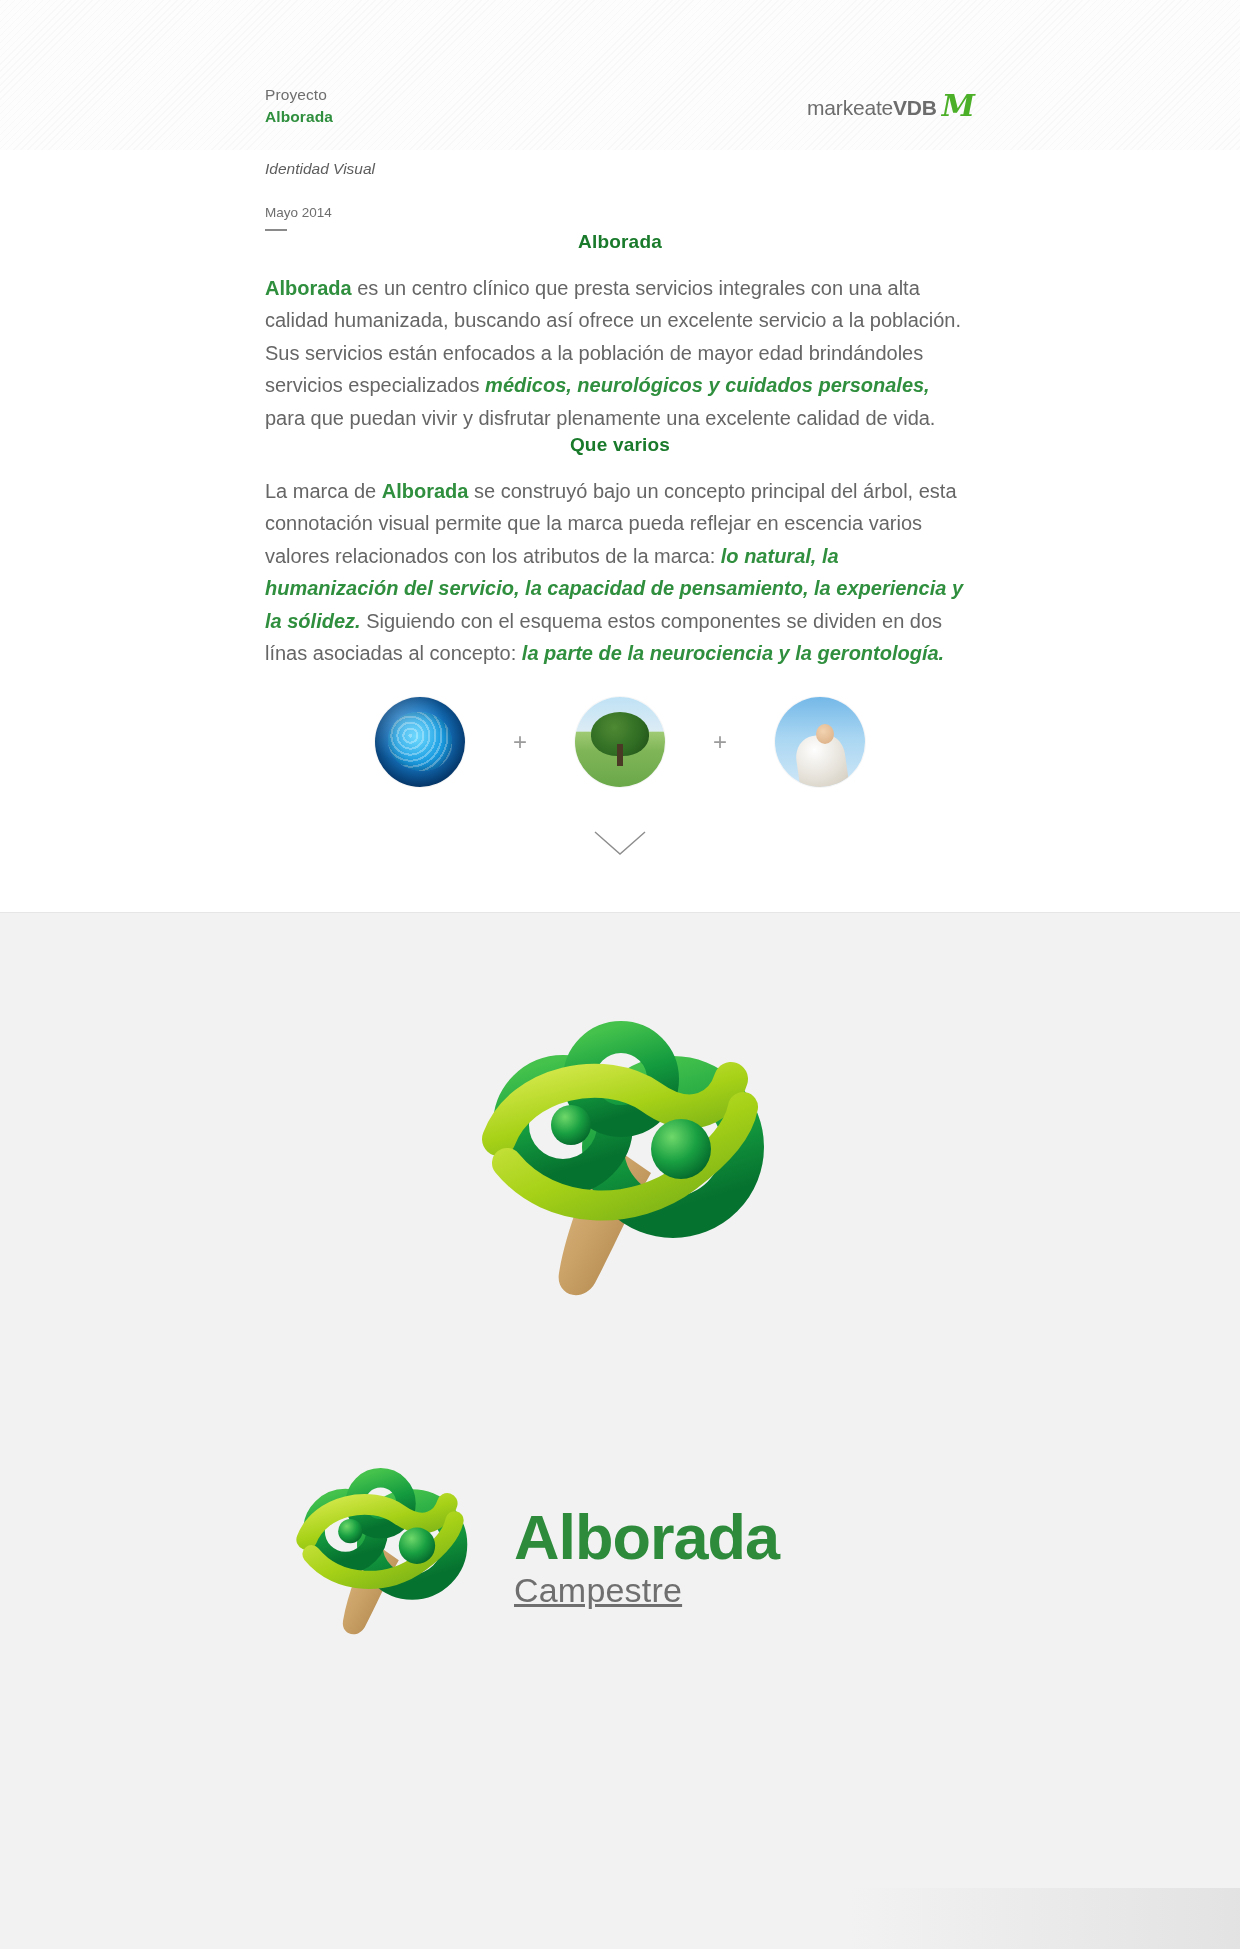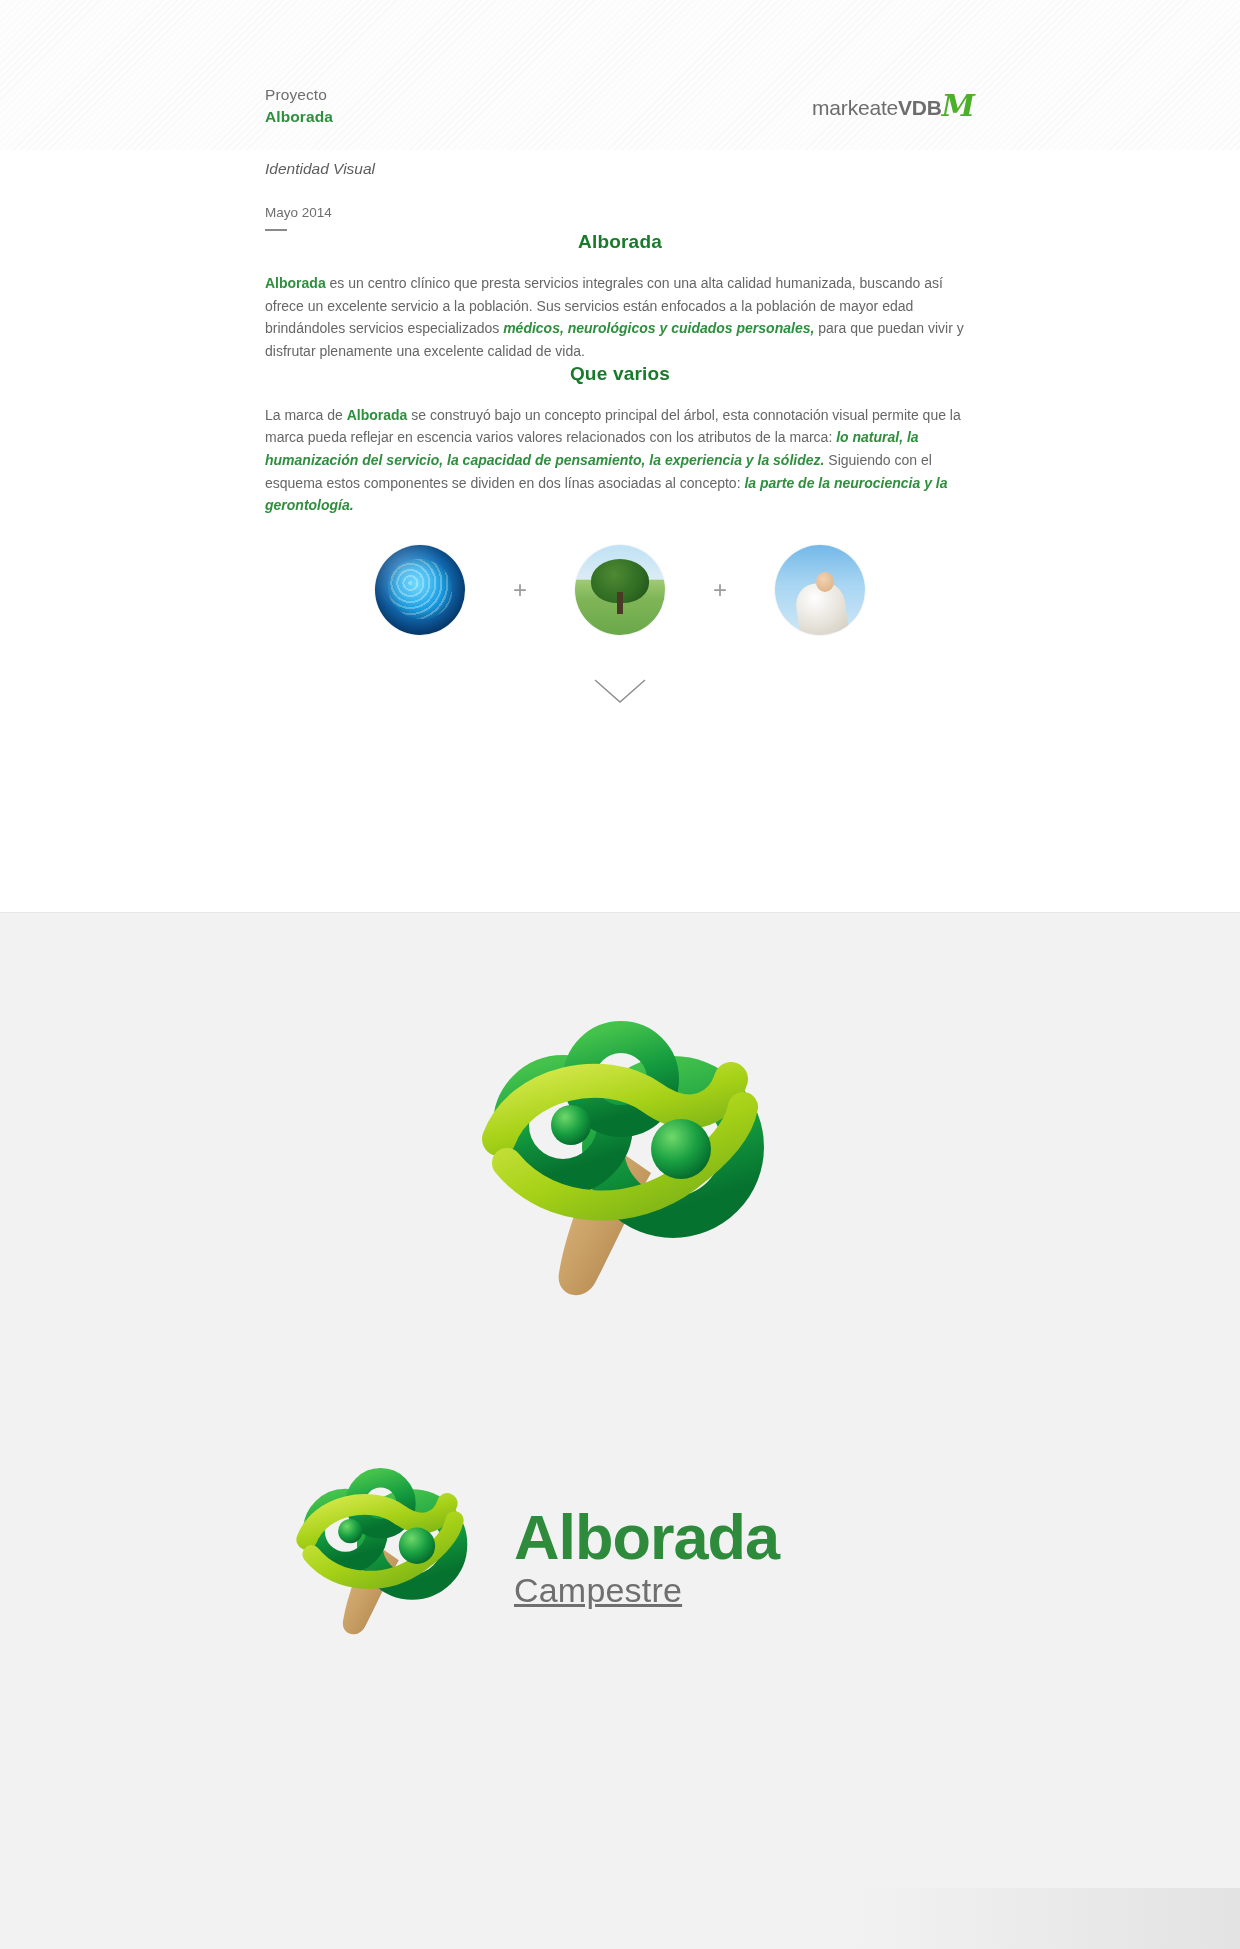--- a/index.html
+++ b/index.html
@@ -63,20 +63,21 @@
   .proj-name {
     font-size: 15.5px;
     color: #2f8f3e;
     font-weight: bold;
     line-height: 1.42;
     letter-spacing: .1px;
   }
   .brandmark {
     display: flex;
     align-items: center;
+    gap: 5px;
     margin-top: 3px;
   }
   .brandmark .bm-text {
     font-size: 21px;
     color: #6d6d6d;
     letter-spacing: -0.2px;
   }
   .brandmark .bm-text b { font-weight: bold; color:#6d6d6d;}
   .brandmark .bm-glyph {
     font-size: 30px;
@@ -113,21 +114,21 @@
     font-weight: bold;
     margin: 0;
     letter-spacing: .2px;
   }
   .t1 { margin-top: 50px; }
   .t2 { margin-top: 49px; }
   .t3 { margin-top: 50px; }
 
   p.body-copy {
     margin: 19px 0 0 0;
-    font-size: 14px;
+    font-size: 20px;
     line-height: 1.62;
     color: #666;
     text-align: left;
   }
   .g-bold { color: #2f8f3e; font-weight: bold; }
   .g-ital { color: #2f8f3e; font-style: italic; font-weight: bold; }
 
   
   .madre-row {
     margin-top: 28px;

